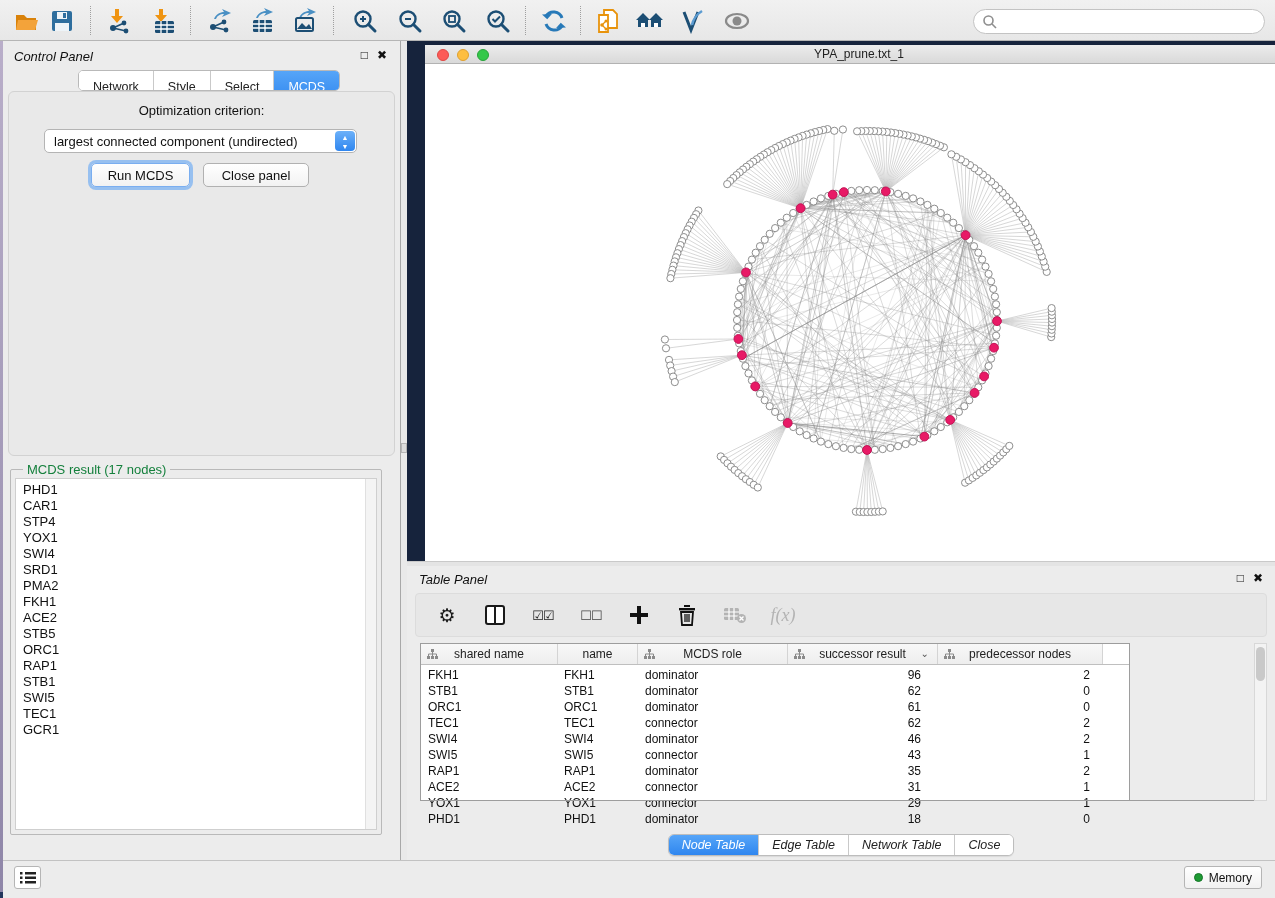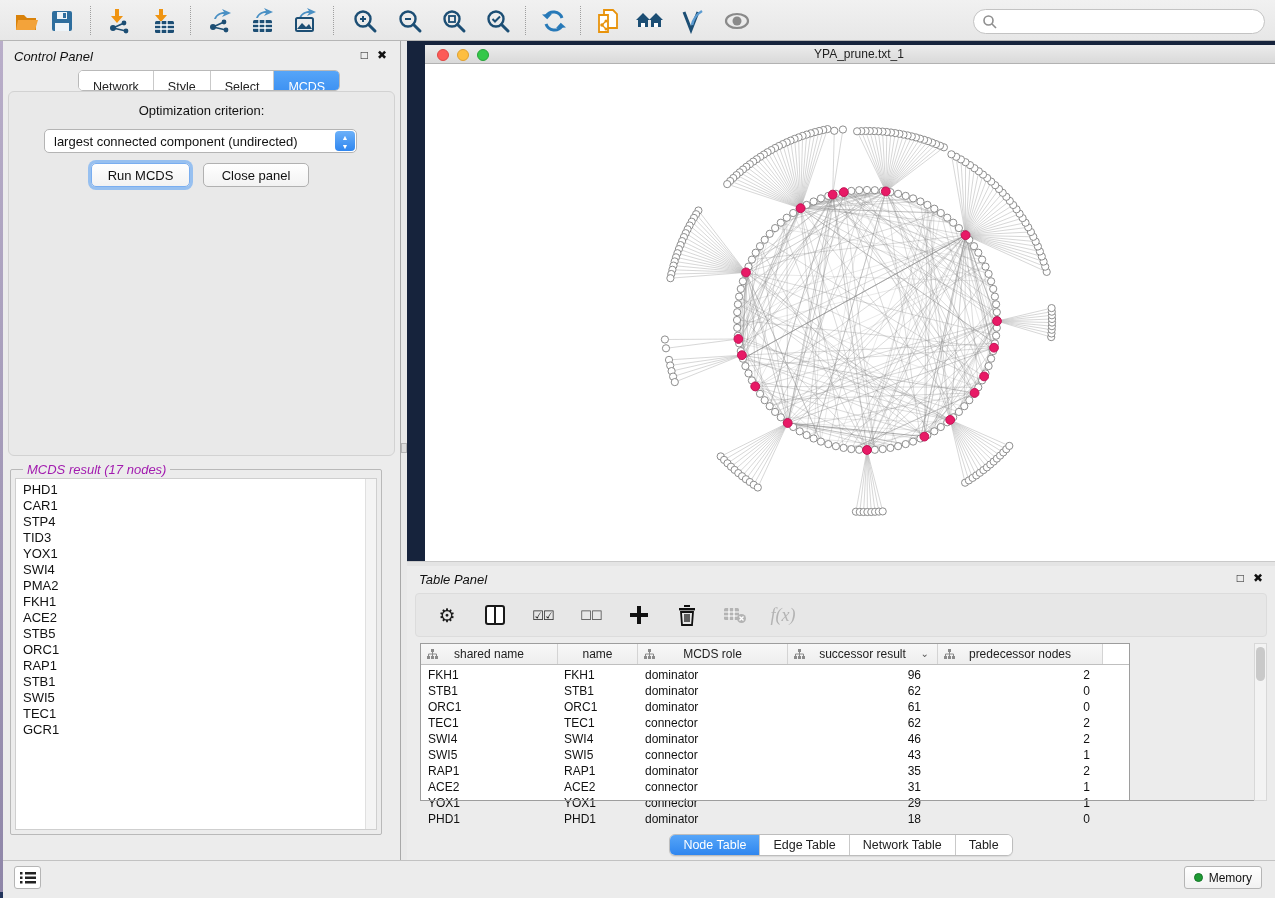--- a/index.html
+++ b/index.html
@@ -48,21 +48,21 @@
     background:linear-gradient(#6cb1f9,#2f86ef); border-radius:4px; color:#fff;
     font-size:7px; line-height:9px; text-align:center; padding-top:2px; }
   .cp-btn { position:absolute; top:122px; height:24px; background:linear-gradient(#ffffff,#f2f2f2);
     border:1px solid #b1b1b1; border-radius:5px; font-size:13px; color:#111;
     display:flex; align-items:center; justify-content:center; }
   #run-btn { left:88px; width:99px; box-shadow:0 0 0 3px rgba(84,158,245,.55); border-color:#7aaef0; }
   #close-btn { left:200px; width:106px; }
   #mcds-group { position:absolute; left:7px; top:428px; width:372px; height:366px;
     border:1px solid #b9b9b9; border-radius:2px; }
   #mcds-legend { position:absolute; left:12px; top:-8px; background:#ececec;
-    padding:0 4px; font-size:13px; color:#a21caf;font-style:italic; }
+    padding:0 4px; font-size:13px; color:#15803d; }
   #mcds-listbox { position:absolute; left:4px; top:8px; right:4px; bottom:4px;
     background:#fff; border:1px solid #cfcfcf; overflow:hidden; }
   #mcds-scroll { position:absolute; top:0; right:0; width:11px; height:100%;
     background:#f4f4f4; border-left:1px solid #e0e0e0; }
   .mcds-item { font-size:13px; color:#111; line-height:16px; padding-left:7px; }
   #mcds-list { padding-top:3px; }
 
   
   #v-splitter { position:absolute; left:401px; top:41px; width:6px; height:819px; background:#e9e9e9; }
   #v-splitter-handle { position:absolute; left:0px; top:402px; width:6px; height:10px;
@@ -105,21 +105,21 @@
   #table-body { padding-top:2px; }
   #tp-scroll { position:absolute; left:847px; top:77px; width:13px; height:158px;
     background:#f3f3f3; border:1px solid #d8d8d8; }
   #tp-thumb { position:absolute; left:1px; top:3px; width:9px; height:34px;
     background:#c9c9c9; border-radius:5px; }
   #table-bottom-line { position:absolute; left:13px; top:234px; width:834px; height:1px; background:#9d9d9d; }
   #tp-tabs { position:absolute; left:0; right:0; top:268px; display:flex; justify-content:center; }
   #tp-tabs-group { display:flex; height:22px; border:1px solid #bdbdbd; border-radius:6px;
     overflow:hidden; background:#fff; box-shadow:0 1px 1px rgba(0,0,0,.08); }
   .tp-tab { padding:0 13px; font-size:12.5px; color:#222; display:flex; align-items:center;
-    border-right:1px solid #c9c9c9; background:#fff; }
+    border-right:1px solid #c9c9c9; background:#fff;font-style:italic; }
   .tp-tab:last-child { border-right:none; }
   .tp-tab.active { background:linear-gradient(#56a5f8,#2f86ef); color:#fff; }
 
   
   #status-bar { position:absolute; left:3px; top:860px; width:1272px; height:40px;
     background:#ececec; border-top:1px solid #c2c2c2; }
   #status-list-btn { position:absolute; left:11px; top:5px; width:27px; height:23px;
     background:#fff; border:1px solid #b5b5b5; border-radius:3px; display:flex;
     align-items:center; justify-content:center; }
   #memory-btn { position:absolute; right:13px; top:5px; height:23px; padding:0 9px;
@@ -290,23 +290,23 @@
     <div class="cp-btn" id="run-btn">Run MCDS</div>
     <div class="cp-btn" id="close-btn">Close panel</div>
 
     <div id="mcds-group">
       <div id="mcds-legend">MCDS result (17 nodes)</div>
       <div id="mcds-listbox">
         <div id="mcds-list">
             <div class="mcds-item">PHD1</div>
             <div class="mcds-item">CAR1</div>
             <div class="mcds-item">STP4</div>
-            <div class="mcds-item">TID3</div>
             <div class="mcds-item">YOX1</div>
             <div class="mcds-item">SWI4</div>
+            <div class="mcds-item">SRD1</div>
             <div class="mcds-item">PMA2</div>
             <div class="mcds-item">FKH1</div>
             <div class="mcds-item">ACE2</div>
             <div class="mcds-item">STB5</div>
             <div class="mcds-item">ORC1</div>
             <div class="mcds-item">RAP1</div>
             <div class="mcds-item">STB1</div>
             <div class="mcds-item">SWI5</div>
             <div class="mcds-item">TEC1</div>
             <div class="mcds-item">GCR1</div>
@@ -1191,21 +1191,21 @@
     <div id="tp-scroll">
       <div id="tp-thumb"></div>
     </div>
     <div id="table-bottom-line"></div>
 
     <div id="tp-tabs">
       <div id="tp-tabs-group">
         <div class="tp-tab active">Node Table</div>
         <div class="tp-tab">Edge Table</div>
         <div class="tp-tab">Network Table</div>
-        <div class="tp-tab">Table</div>
+        <div class="tp-tab">Close</div>
       </div>
     </div>
   </div>
 
   <div id="status-bar">
     <div id="status-list-btn">
       <svg width="16" height="13">
           <rect x="0" y="1" width="2.5" height="2.5" fill="#222"></rect>
           <rect x="5" y="1" width="11" height="2.5" fill="#222"></rect>
           <rect x="0" y="5.5" width="2.5" height="2.5" fill="#222"></rect>

